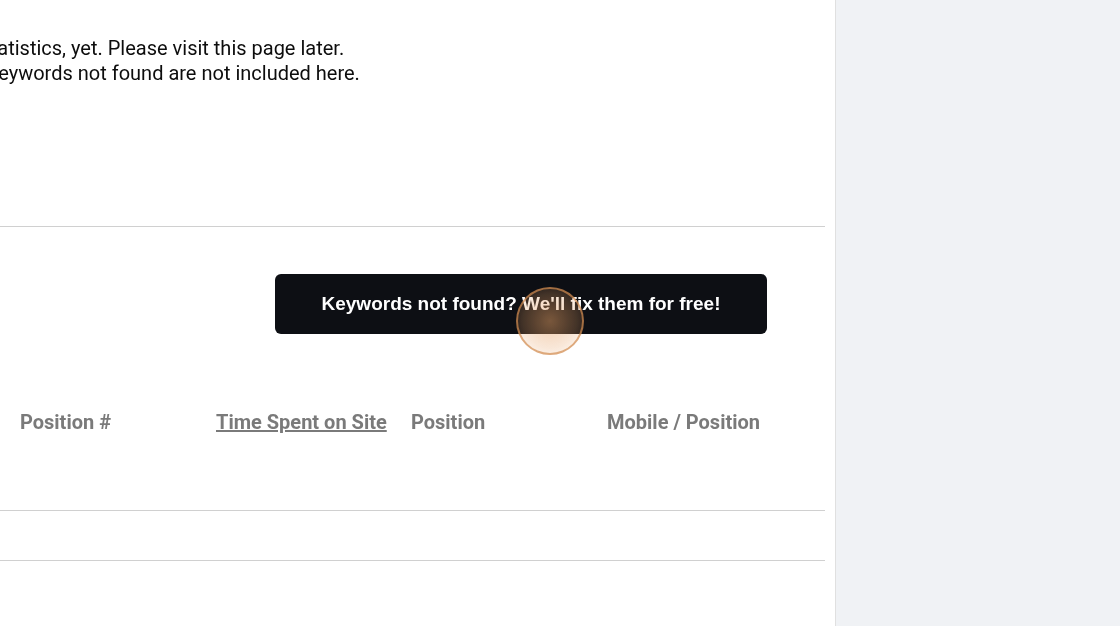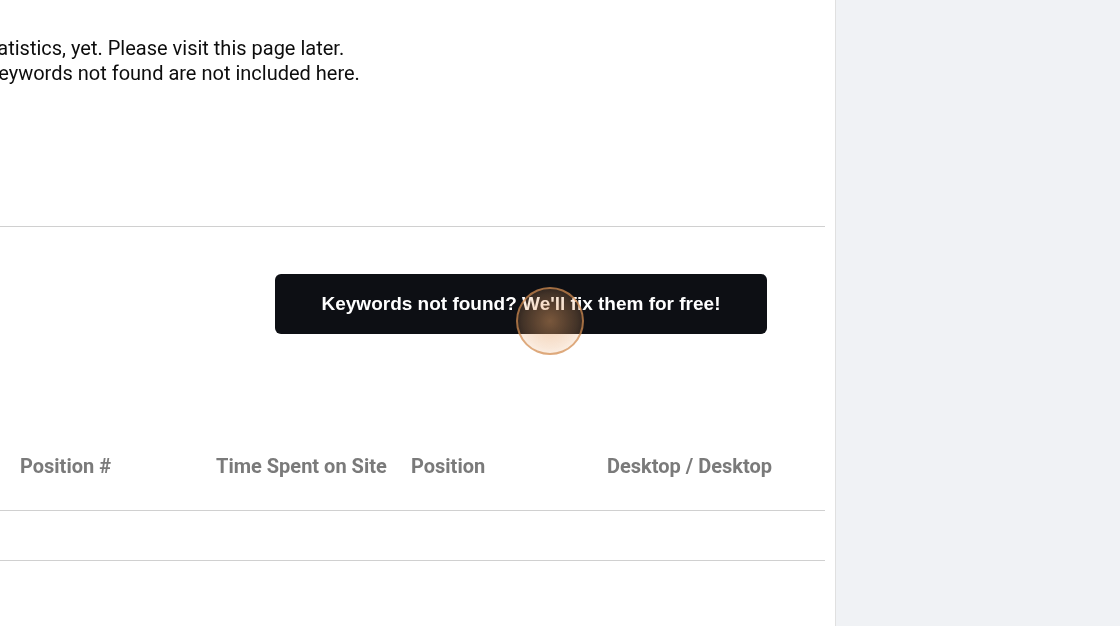--- a/index.html
+++ b/index.html
@@ -77,29 +77,29 @@
       position: absolute;
       top: 410px;
       left: 0;
       width: 825px;
       display: flex;
     }
     .header-col {
       color: #7a7a7a;
       font-size: 20px;
       font-weight: 700;
-      margin-top: 44px;
     }
     .col-position {
       position: absolute;
       left: 20px;
     }
     .col-time {
       position: absolute;
       left: 216px;
+      text-decoration: underline;
     }
     .col-keyword {
       position: absolute;
       left: 411px;
     }
     .col-mobile {
       position: absolute;
       left: 607px;
     }
     .divider-2 {
@@ -144,21 +144,21 @@
   <div class="divider-1"></div>
 
   <button class="cta-button">
     <span>Keywords not found? We'll fix them for free!</span>
   </button>
 
   <div class="table-headers">
     <div class="header-col col-position">Position #</div>
     <div class="header-col col-time">Time Spent on Site</div>
     <div class="header-col col-keyword">Position</div>
-    <div class="header-col col-mobile">Desktop / Desktop</div>
+    <div class="header-col col-mobile">Mobile / Position</div>
   </div>
 
   <div class="divider-2"></div>
   <div class="divider-3"></div>
 
 </div>
 
 <div class="right-panel"></div>
 
 <div class="highlight-circle"></div>

